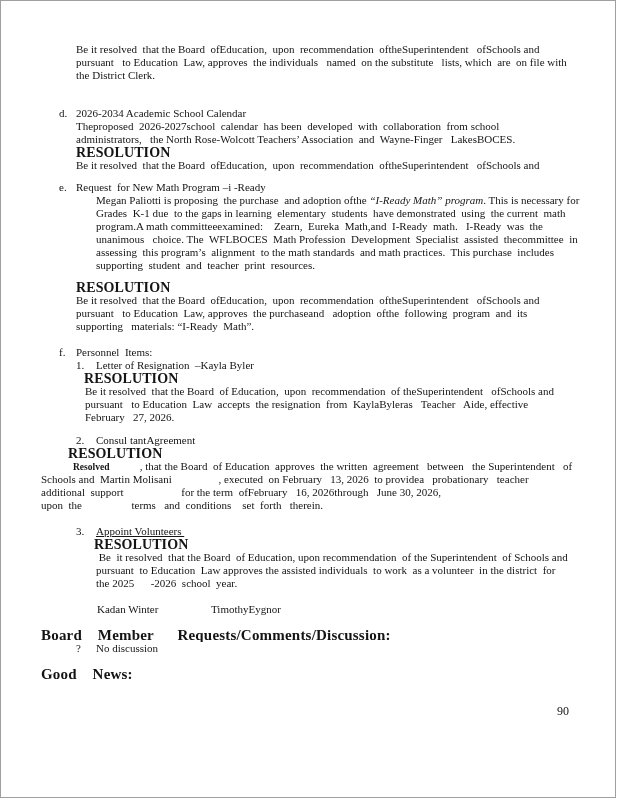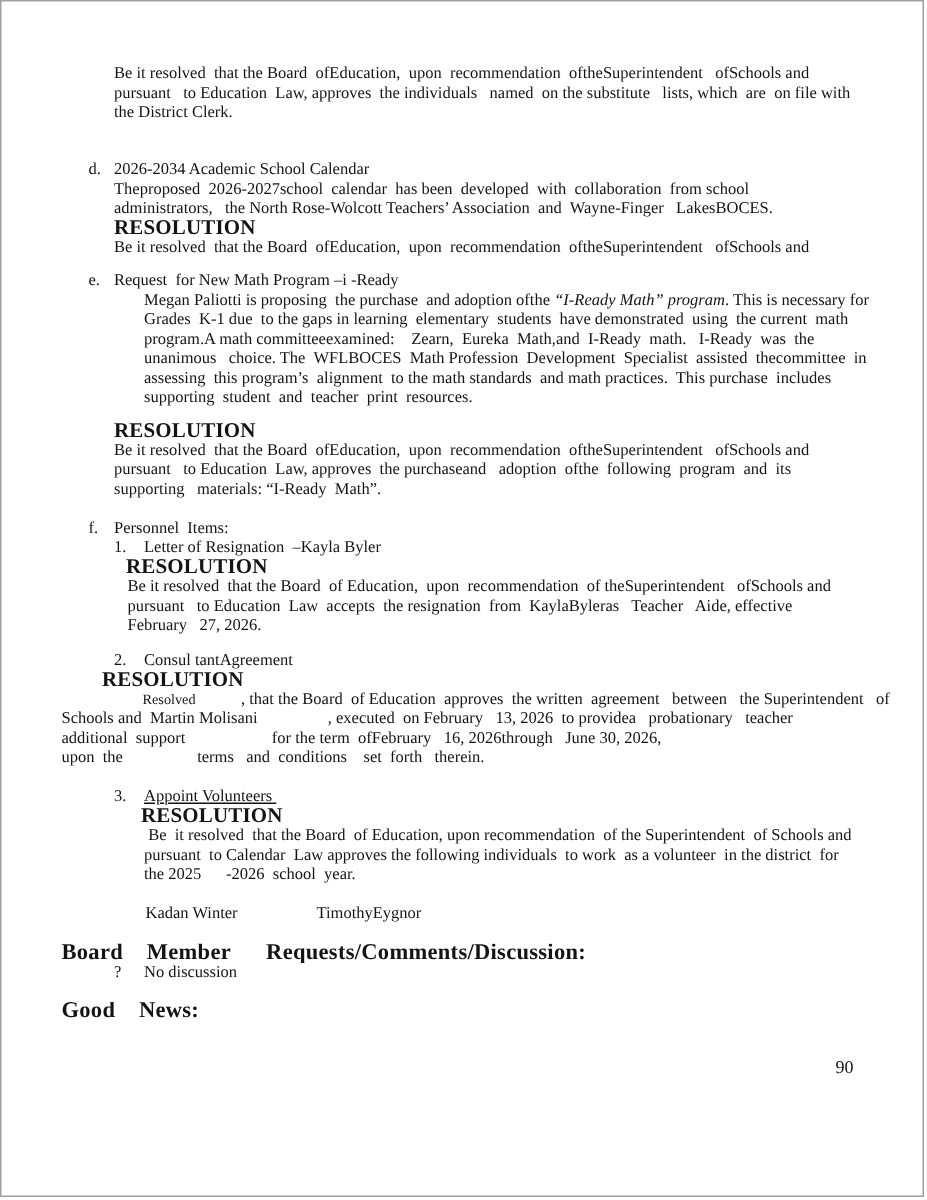--- a/index.html
+++ b/index.html
@@ -19,21 +19,21 @@
   .line{white-space:pre;height:13px;overflow:hidden;}
   .ind1{margin-left:35px;}
   .ind2{margin-left:55px;}
   .letter-row{display:flex;margin-left:18px;}
   .letter-marker{width:17px;flex:0 0 17px;}
   .num-row{display:flex;margin-left:35px;}
   .num-marker{width:20px;flex:0 0 20px;}
   .res-label{font-weight:bold;font-size:14px;letter-spacing:0.1px;}
   .bold-label{font-weight:bold;font-size:15px;letter-spacing:0.2px;}
   .italic{font-style:italic;}
-  .bold{font-weight:normal;font-size:9.5px;margin-left:22px;}
+  .bold{font-weight:bold;font-size:9.5px;}
   .underline{text-decoration:underline;}
   .m25{margin-top:25px;} .m9{margin-top:9px;} .m13{margin-top:13px;}
   .m10{margin-top:10px;} .m28{margin-top:28px;} .m8{margin-top:8px;}
   .names-row{display:flex;margin-left:56px;}
   .name1{display:inline-block;width:114px;}
   .pagenum{text-align:right;padding-right:38px;font-size:12px;margin-top:24px;}
 </style>
 </head>
 <body>
 
@@ -97,21 +97,21 @@
     <div class="line">additional  support                     for the term  ofFebruary   16, 2026through   June 30, 2026,</div>
     <div class="line">upon  the                  terms   and  conditions    set  forth   therein.</div>
   </div>
 
   <div class="block m13">
     <div class="line num-row">
       <span class="num-marker">3.</span><span class="underline">Appoint Volunteers </span>
     </div>
     <div class="line res-label" style="margin-left:53px;">RESOLUTION</div>
     <div class="line" style="margin-left:55px;"> Be  it resolved  that the Board  of Education, upon recommendation  of the Superintendent  of Schools and</div>
-    <div class="line" style="margin-left:55px;">pursuant  to Calendar  Law approves the following individuals  to work  as a volunteer  in the district  for</div>
+    <div class="line" style="margin-left:55px;">pursuant  to Education  Law approves the assisted individuals  to work  as a volunteer  in the district  for</div>
     <div class="line" style="margin-left:55px;">the 2025      -2026  school  year.</div>
   </div>
 
   <div class="block m13">
     <div class="line names-row">
       <span class="name1">Kadan Winter</span><span>TimothyEygnor</span>
     </div>
   </div>
 
   <div class="block m13">

